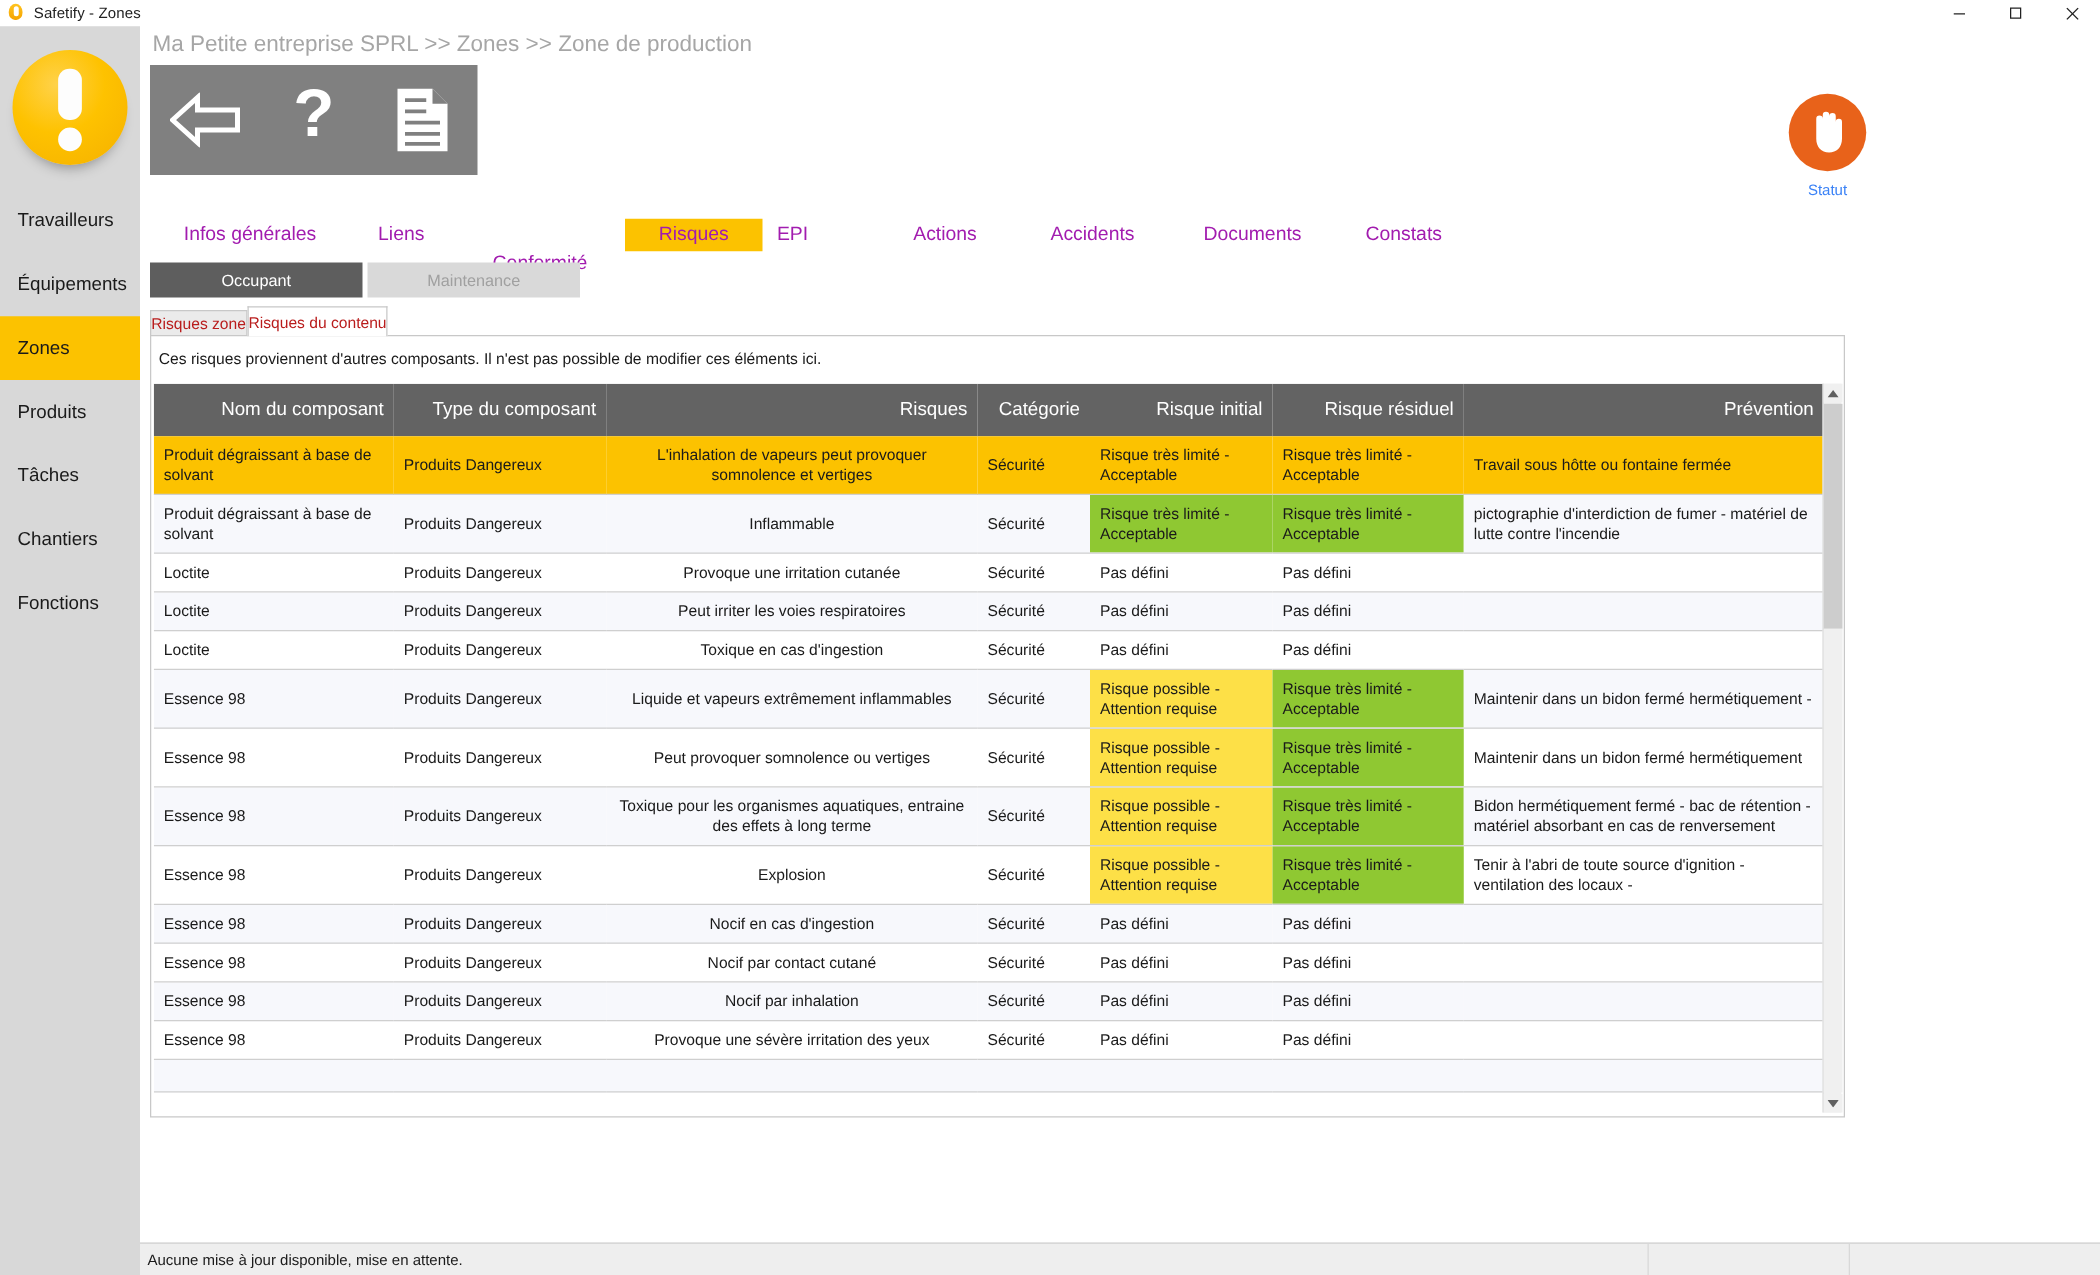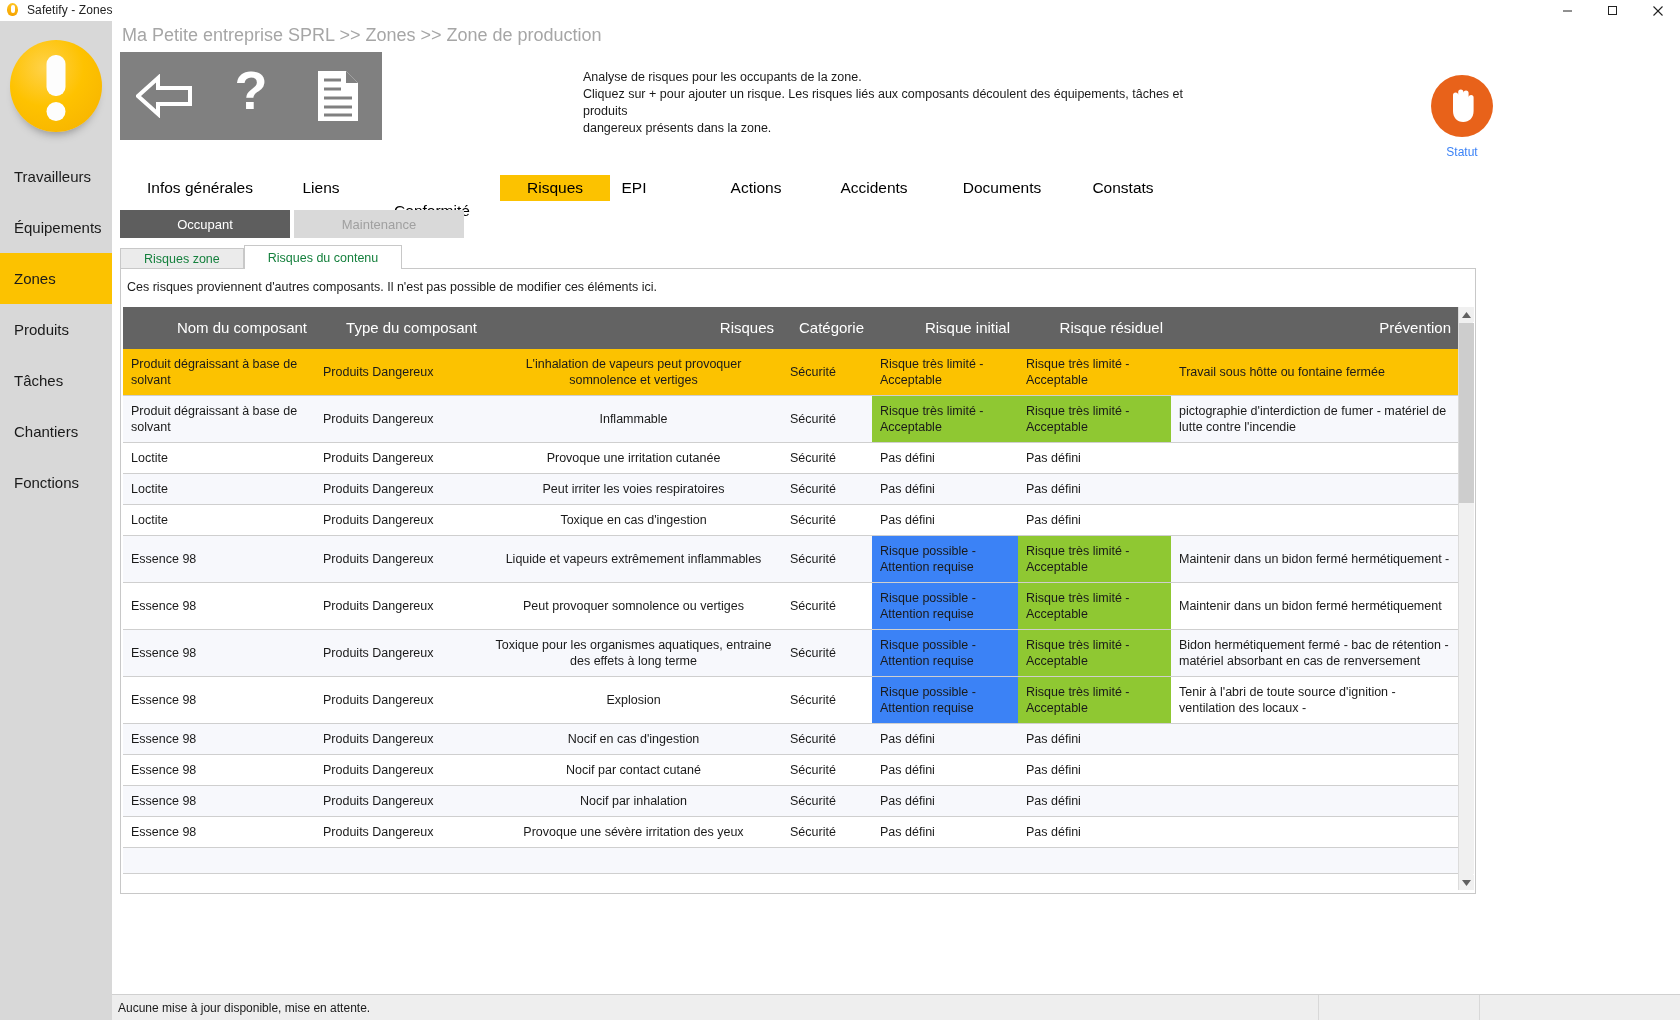--- a/index.html
+++ b/index.html
@@ -99,40 +99,40 @@
     background: #e8621a; display: flex; align-items: center; justify-content: center;
   }
   .status-label { margin-top: 8px; font-size: 12px; color: #3b82f6; }
 
   
   .maintabs {
     position: absolute; left: 10px; top: 154px; width: 1100px; height: 30px;
   }
   .maintab {
     position: absolute; top: 0; height: 26px; line-height: 26px;
-    font-size: 15.5px; color: #000000; text-align: center; white-space: nowrap;
+    font-size: 15.5px; color: #a21caf; text-align: center; white-space: nowrap;
     cursor: default; padding: 0 8px;
   }
   .maintab.active { background: #fcc200; }
 
   .subtabs { position: absolute; left: 8px; top: 189px; display: flex; }
   .subtab {
     width: 170px; height: 28px; display: flex; align-items: center; justify-content: center;
     font-size: 13px; cursor: default;
   }
   .subtab.active { background: #5e5e5e; color: #ffffff; }
   .subtab.inactive { background: #d9d9d9; color: #a0a0a0; margin-left: 4px; }
 
   
   .innertabs {
     position: absolute; left: 8px; top: 224px; height: 24px;
     display: flex; align-items: flex-end;
   }
   .innertab {
-    height: 21px; padding: 0 23px; font-size: 12.5px; color: #15803d;
+    height: 21px; padding: 0 0; font-size: 12.5px; color: #b91c1c;
     display: flex; align-items: center; background: #ebebeb;
     border: 1px solid #c8c8c8; border-bottom: none; cursor: default;
   }
   .innertab.active {
     background: #ffffff; height: 24px; border-color: #c8c8c8;
     position: relative; z-index: 3;
   }
 
   .panel {
     position: absolute; left: 8px; top: 247px; width: 1356px; height: 626px;
@@ -161,21 +161,21 @@
   tr.alt td { background: #f7f8fc; }
   tr.sel td { background: #fcc200 !important; }
   td.c-name { text-align: left; }
   td.c-type { text-align: left; }
   td.c-risk { text-align: center; }
   td.c-cat  { text-align: left; }
   td.c-init, td.c-res { text-align: left; }
   td.c-prev { text-align: left; }
   .cellfill { display: block; margin: -7px -8px; padding: 7px 8px; }
   .fill-green  { background: #8fc832; }
-  .fill-orange { background: #3b82f6; }
+  .fill-orange { background: #fde047; }
   .spacer-row td { height: 26px; border-bottom: 1px solid #cfcfcf; background: #f7f8fc; }
 
   
   .vscroll {
     position: absolute; right: 2px; top: 38px; width: 15px; height: 583px;
     background: #f0f0f0; border-left: 1px solid #dcdcdc;
   }
   .vs-arrow {
     width: 15px; height: 15px; display: flex; align-items: center; justify-content: center;
     background: #f0f0f0; color: #606060; font-size: 7px;
@@ -283,25 +283,20 @@
               <line x1="8" y1="20" x2="25" y2="20"></line>
               <line x1="8" y1="29" x2="36" y2="29"></line>
               <line x1="8" y1="38" x2="36" y2="38"></line>
               <line x1="8" y1="46" x2="36" y2="46"></line>
             </g>
           </svg>
         </span>
       </div>
     </div>
 
-    <div class="header-desc">
-      <div>Analyse de risques pour les occupants de la zone.</div>
-      <div>Cliquez sur + pour ajouter un risque. Les risques liés aux composants découlent des équipements, tâches et produits</div>
-      <div>dangereux présents dans la zone.</div>
-    </div>
 
     <div class="status-btn">
       <div class="status-circle">
         <svg width="34" height="36" viewBox="0 0 34 36">
           <path d="M8,14 V7 a2.6,2.6 0 0 1 5.2,0 V13 V4 a2.6,2.6 0 0 1 5.2,0 V13 V5 a2.6,2.6 0 0 1 5.2,0 V14 V9.5 a2.5,2.5 0 0 1 5,0 V23 c0,7 -4.5,11 -10.3,11 C12,34 8,29.5 8,23 Z" fill="#ffffff"></path>
         </svg>
       </div>
       <div class="status-label">Statut</div>
     </div>
 

